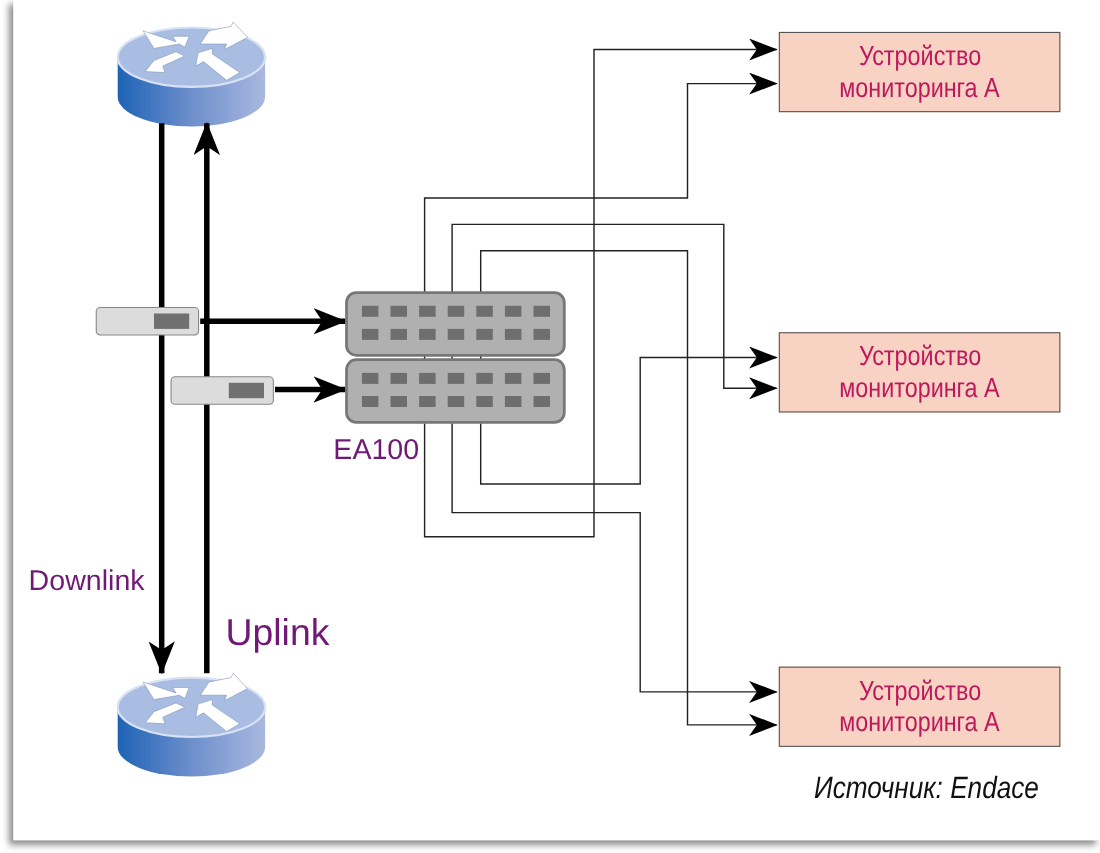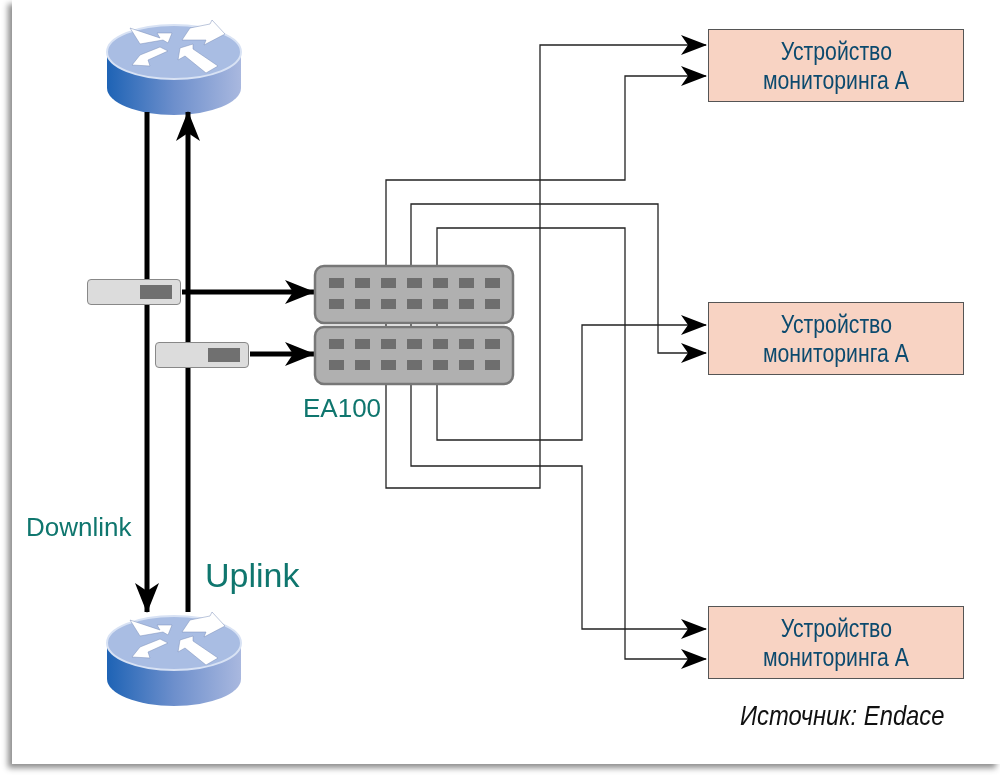--- a/index.html
+++ b/index.html
@@ -1,23 +1,23 @@
 <!DOCTYPE html>
 <html><head>
 <meta charset="utf-8">
 <style>
   html, body { margin:0; padding:0; background:#ffffff; }
   body { width:1000px; height:775px; position:relative; overflow:hidden; font-family:"Liberation Sans", sans-serif; }
   .panel { position:absolute; left:12px; top:0; width:988px; height:764px; background:#ffffff;
            box-shadow: -4px 4px 6px rgba(0,0,0,0.45); }
   svg { position:absolute; left:0; top:0; }
-  .label { position:absolute; font-family:"Liberation Sans", sans-serif; color:#0f766e; font-stretch:condensed; }
+  .label { position:absolute; font-family:"Liberation Sans", sans-serif; color:#701a75; font-stretch:condensed; }
   .mon-box { position:absolute; width:256px; height:73px; background:#f8d3c3; border:1px solid #555;
              box-sizing:border-box; display:flex; flex-direction:column; align-items:center; justify-content:center;
-             font-size:25px; line-height:29px; color:#0c4a6e; }
+             font-size:25px; line-height:29px; color:#be185d; }
   .mon-box span { display:block; transform:scaleX(0.85); white-space:nowrap; }
   .tap { position:absolute; width:94px; height:26px; background:#dcdcdc; border:1.5px solid #888; border-radius:4px; box-sizing:border-box; }
   .tap .port { position:absolute; right:8px; top:5px; width:32px; height:14px; background:#707070; }
   .source { position:absolute; left:740px; top:700px; font-size:28px; font-style:italic; color:#111; transform:scaleX(0.85); transform-origin:left; }
 </style>
 </head>
 <body>
 
 <div class="panel"></div>
 

